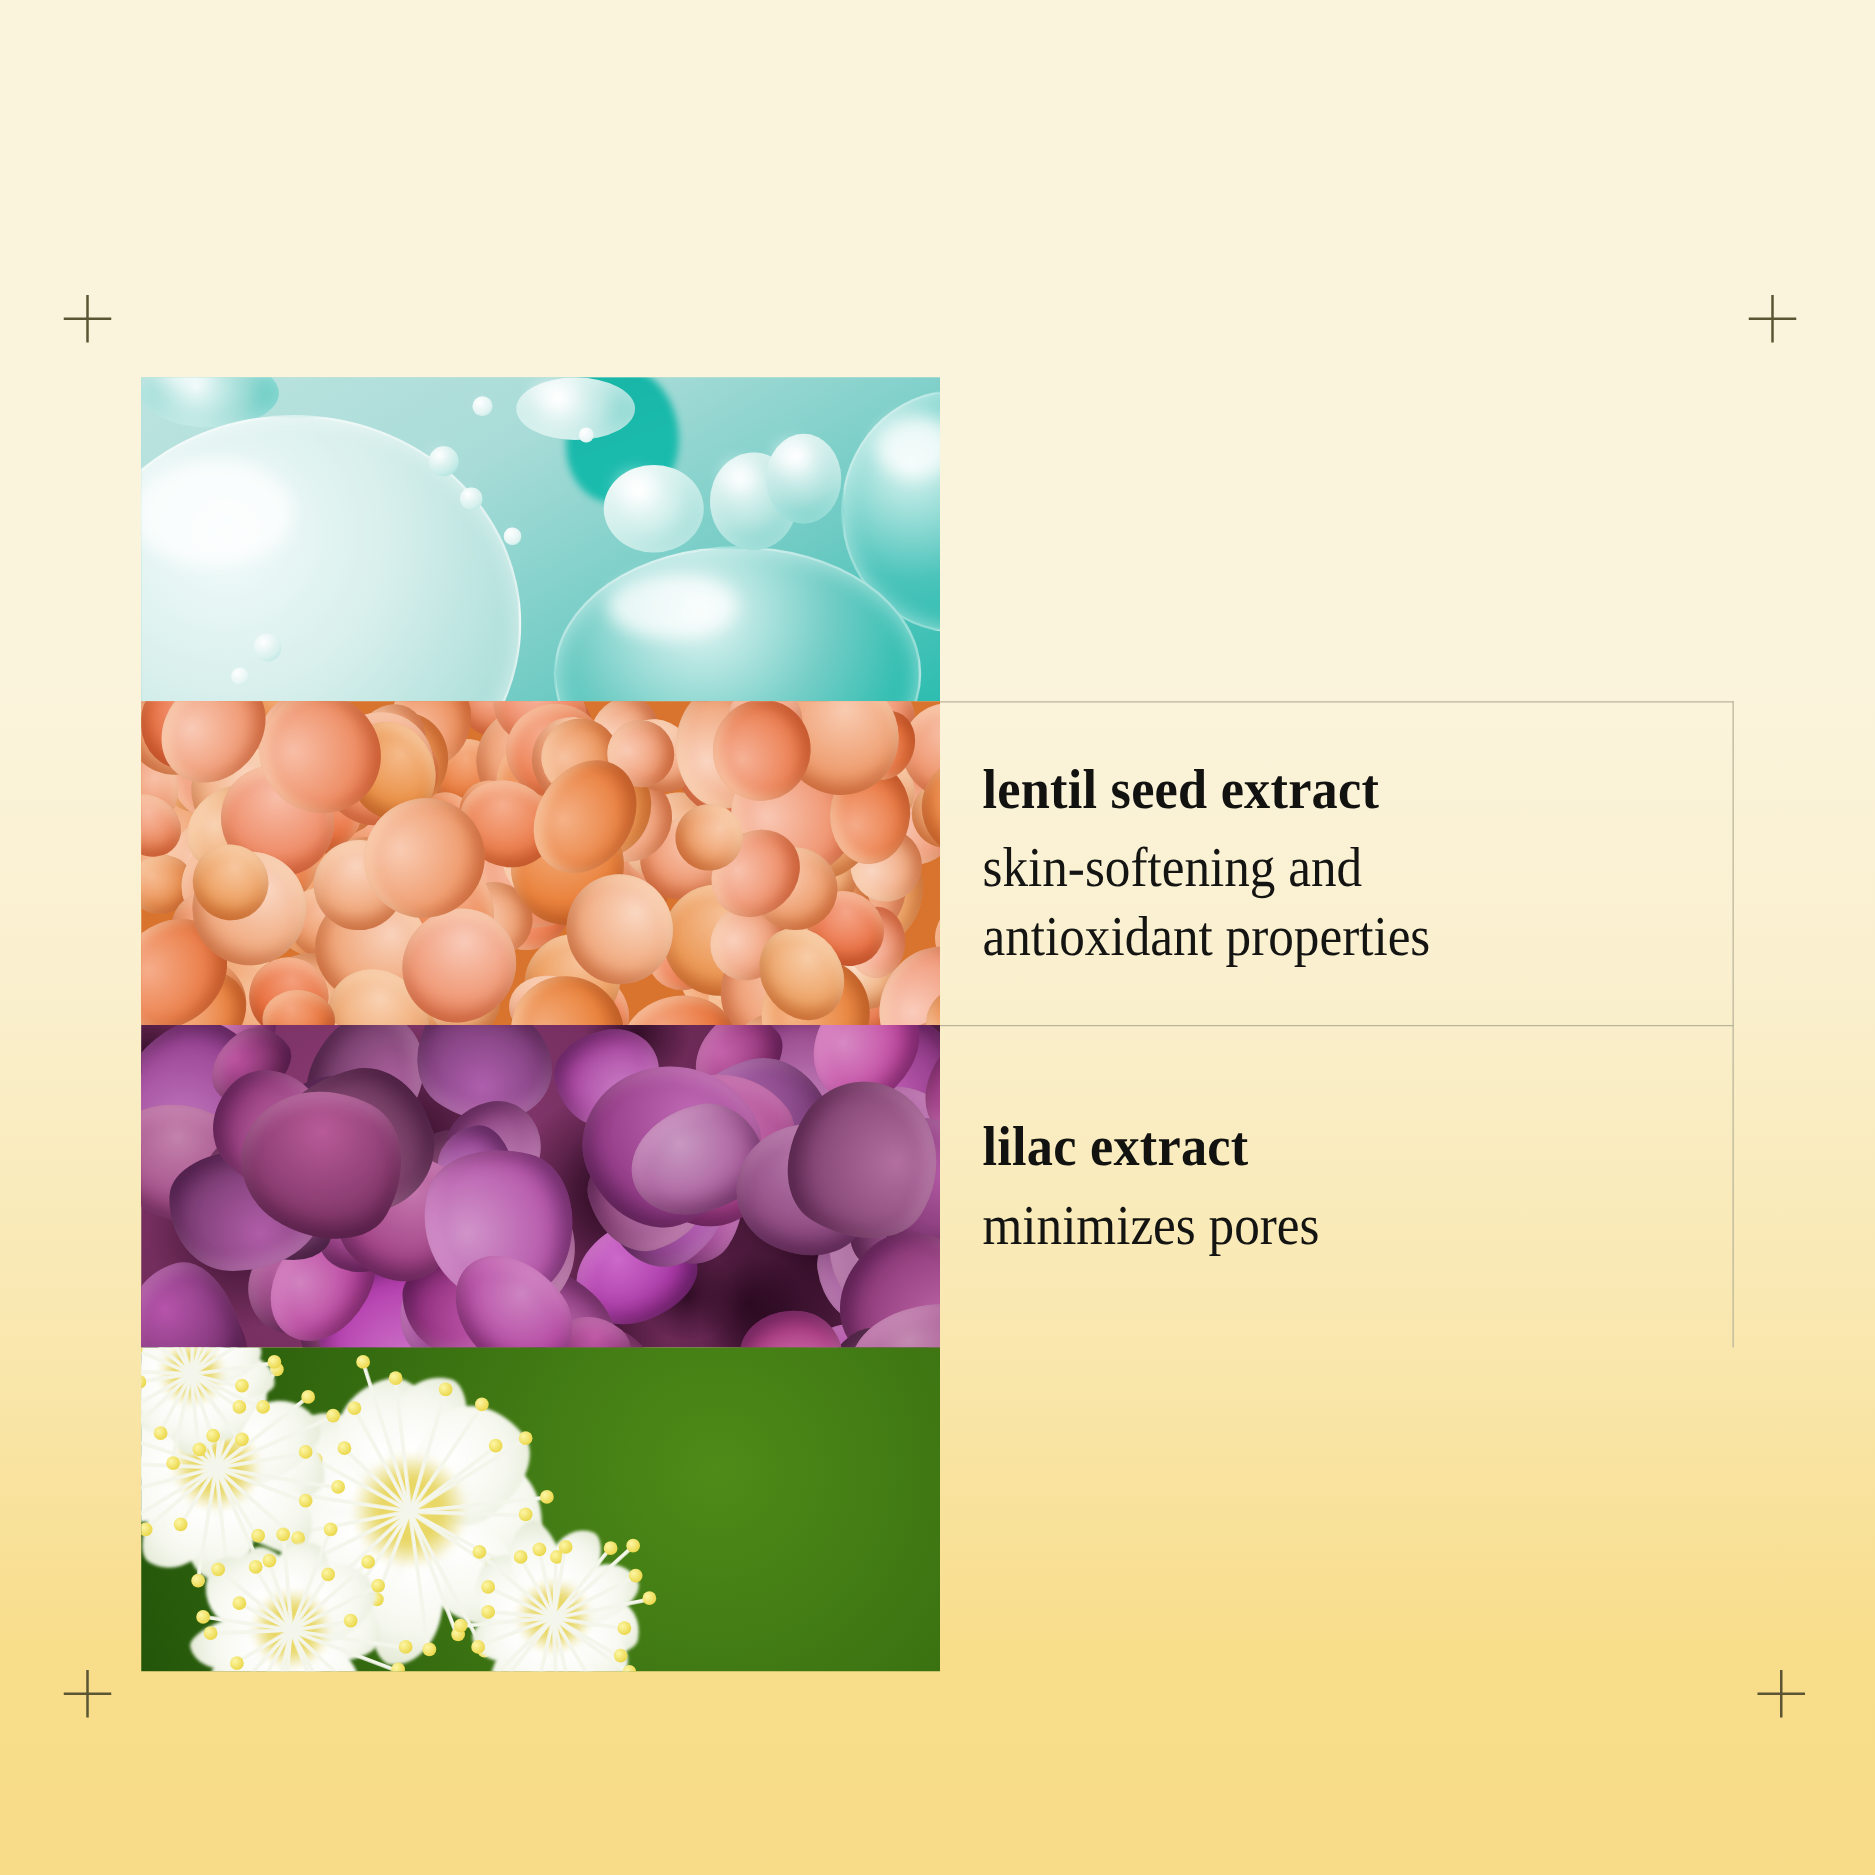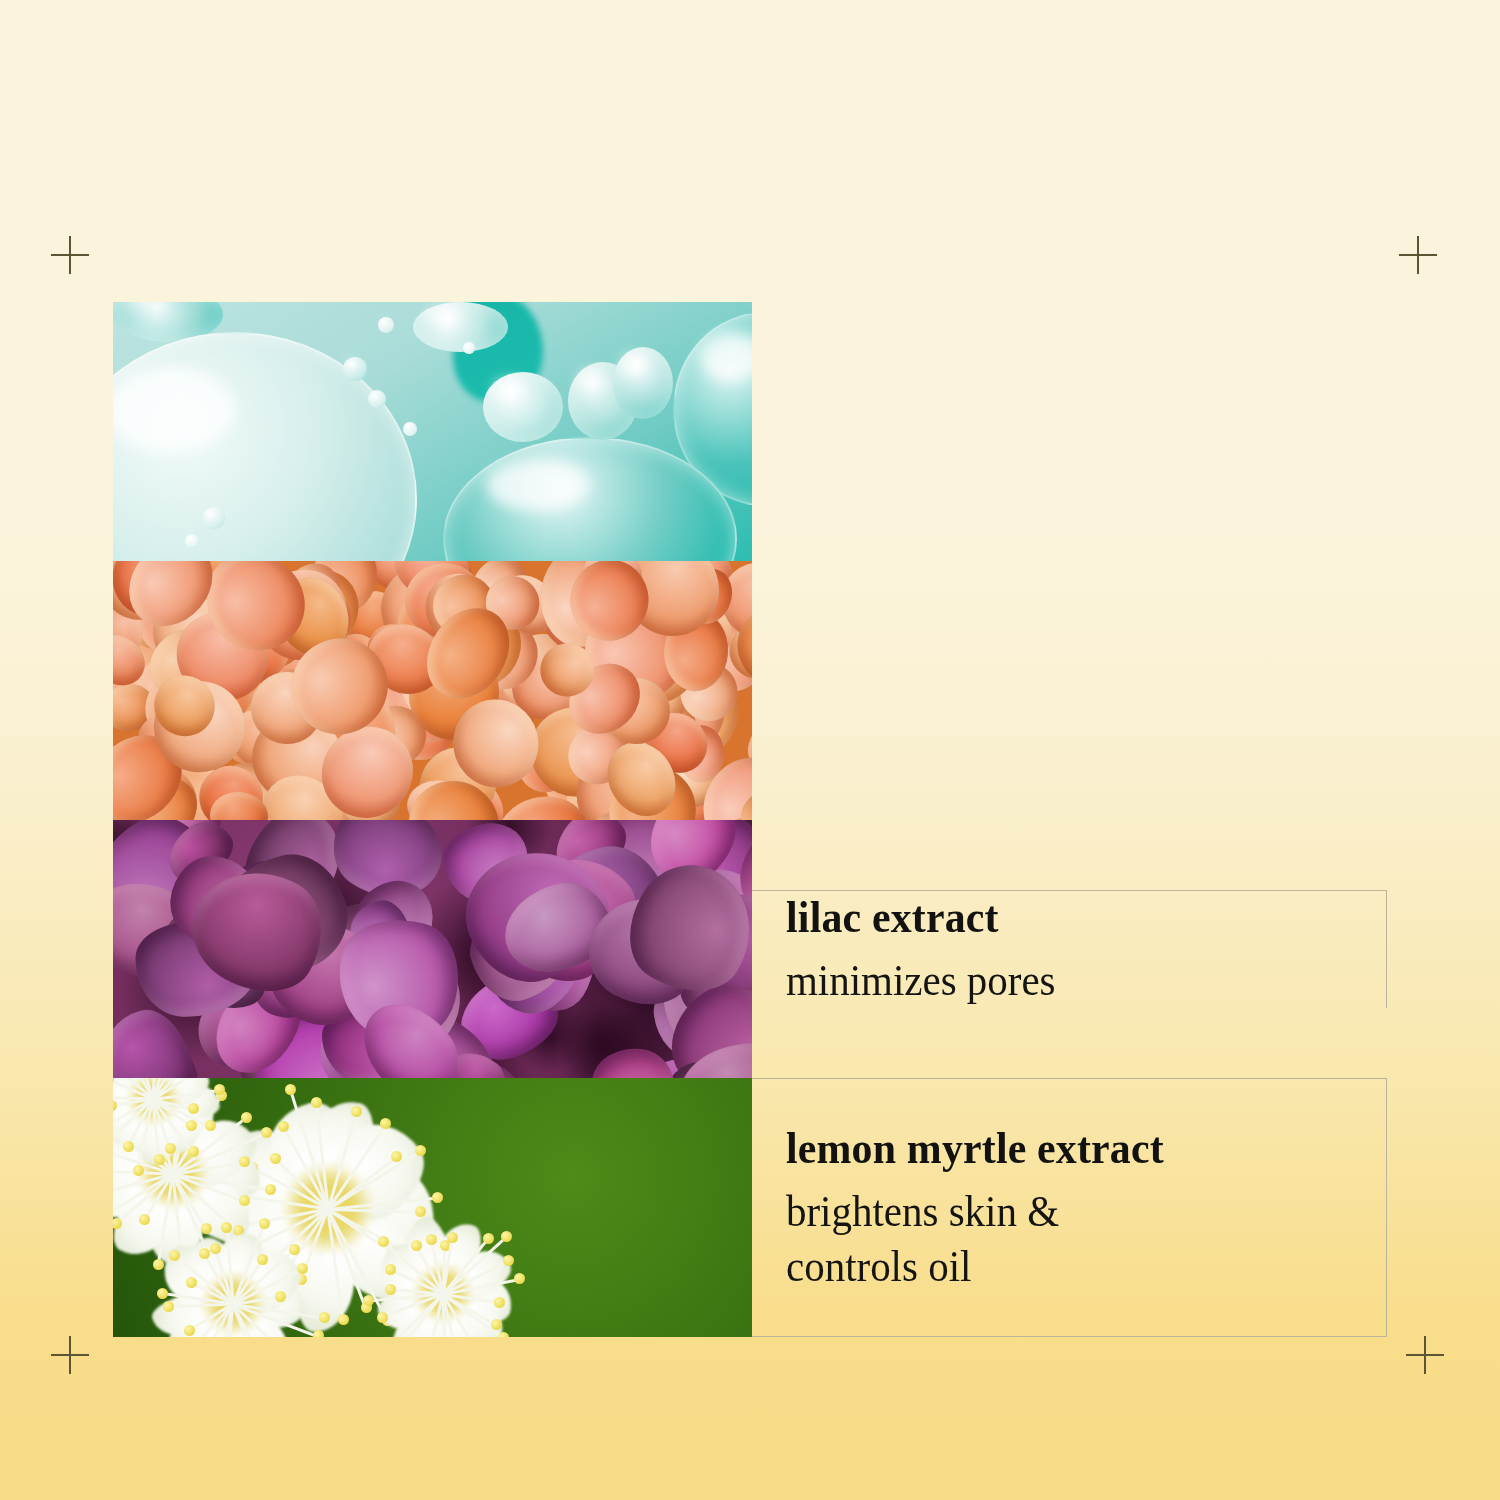--- a/index.html
+++ b/index.html
@@ -80,21 +80,21 @@
   }
   .row {
     position: absolute;
     left: 0;
     width: 100%;
     height: 258.75px;
     display: flex;
   }
   .row.r0 { top: 0; }
   .row.r1 { top: 258.75px; }
-  .row.r2 { top: 517.5px; align-items: center; }
+  .row.r2 { top: 517.5px; }
   .row.r3 { top: 776.25px; }
 
   .thumb {
     position: relative;
     width: 639px;
     height: 100%;
     overflow: hidden;
     flex: 0 0 auto;
   }
   .panel {
@@ -465,20 +465,25 @@
           <div class="lentil" style="width: 94.2187px; height: 99.0463px; left: 95.7728px; top: -7.86595px; transform: rotate(-53.8696deg); background: radial-gradient(circle at 38% 32%, rgb(248, 190, 166) 0%, rgb(238, 144, 104) 55%, rgb(220, 82, 41) 100%);"></div>
           <div class="lentil" style="width: 59.1733px; height: 49.1068px; left: 605.253px; top: 261.166px; transform: rotate(87.7654deg); background: radial-gradient(circle at 38% 32%, rgb(246, 175, 144) 0%, rgb(236, 129, 83) 55%, rgb(204, 74, 33) 100%);"></div>
           <div class="lentil" style="width: 87.8191px; height: 91.001px; left: 297.243px; top: 219.124px; transform: rotate(-55.0903deg); background: radial-gradient(circle at 38% 32%, rgb(244, 173, 125) 0%, rgb(234, 133, 64) 55%, rgb(186, 83, 30) 100%);"></div>
           <div class="lentil" style="width: 55.5638px; height: 55.3054px; left: 628.241px; top: 230.53px; transform: rotate(-89.659deg); background: radial-gradient(circle at 38% 32%, rgb(245, 177, 131) 0%, rgb(234, 136, 70) 55%, rgb(192, 85, 31) 100%);"></div>
           <div class="lentil" style="width: 92.0368px; height: 76.4656px; left: 11.8175px; top: -15.6127px; transform: rotate(-49.8295deg); background: radial-gradient(circle at 38% 32%, rgb(249, 202, 182) 0%, rgb(240, 156, 119) 55%, rgb(222, 94, 55) 100%);"></div>
           <div class="lentil" style="width: 95.7568px; height: 74.7173px; left: 306.84px; top: 55.6241px; transform: rotate(-56.1574deg); background: radial-gradient(circle at 38% 32%, rgb(245, 177, 134) 0%, rgb(235, 135, 73) 55%, rgb(195, 83, 32) 100%);"></div>
           <div class="lentil" style="width: 96.7977px; height: 94.6393px; left: 178.36px; top: 77.8735px; transform: rotate(-35.865deg); background: radial-gradient(circle at 38% 32%, rgb(249, 203, 178) 0%, rgb(240, 160, 116) 55%, rgb(222, 101, 52) 100%);"></div>
           <div class="lentil" style="width: 75.456px; height: 65.0589px; left: 454.172px; top: 105.583px; transform: rotate(-42.841deg); background: radial-gradient(circle at 38% 32%, rgb(248, 194, 173) 0%, rgb(239, 147, 111) 55%, rgb(221, 84, 48) 100%);"></div>
           <div class="lentil" style="width: 52.9167px; height: 53.6408px; left: 428.031px; top: 82.4595px; transform: rotate(82.3588deg); background: radial-gradient(circle at 38% 32%, rgb(248, 202, 170) 0%, rgb(239, 161, 108) 55%, rgb(221, 104, 45) 100%);"></div>
         </div>
+      <div class="panel divided">
+        <div class="ing-name">lentil seed extract</div>
+        <div class="ing-desc">skin-softening and
+antioxidant properties</div>
+      </div>
     </div>
 
     <div class="row r2">
       <div class="thumb img-lilac" id="lilac-host">
           <div class="lilac-dark" style="width: 86.6847px; height: 86.6847px; left: 554.342px; top: 175.238px;"></div>
           <div class="lilac-dark" style="width: 158.969px; height: 158.969px; left: 293.178px; top: 54.8841px;"></div>
           <div class="lilac-dark" style="width: 140.674px; height: 140.674px; left: 359.824px; top: 43.9702px;"></div>
           <div class="lilac-dark" style="width: 85.9675px; height: 85.9675px; left: 354.446px; top: -35.6705px;"></div>
           <div class="lilac-dark" style="width: 179.015px; height: 179.015px; left: 451.213px; top: 90.7953px;"></div>
           <div class="lilac-dark" style="width: 83.9847px; height: 83.9847px; left: 445.289px; top: 181.201px;"></div>
@@ -826,21 +831,16 @@
           <div class="stamen" style="width: 64.3842px; left: 40px; top: 20px; transform: rotate(240.369deg);"></div>
           <div class="stamen" style="width: 42.5421px; left: 40px; top: 20px; transform: rotate(251.576deg);"></div>
           <div class="stamen" style="width: 69.6172px; left: 40px; top: 20px; transform: rotate(272.14deg);"></div>
           <div class="stamen" style="width: 43.4181px; left: 40px; top: 20px; transform: rotate(287.385deg);"></div>
           <div class="stamen" style="width: 69.9387px; left: 40px; top: 20px; transform: rotate(299.609deg);"></div>
           <div class="stamen" style="width: 56.969px; left: 40px; top: 20px; transform: rotate(315.354deg);"></div>
           <div class="stamen" style="width: 64.8734px; left: 40px; top: 20px; transform: rotate(327.902deg);"></div>
           <div class="stamen" style="width: 67.0344px; left: 40px; top: 20px; transform: rotate(352.283deg);"></div>
           <div class="anther" style="left: 101.427px; top: 5.99859px;"></div>
         </div>
-      <div class="panel divided">
-        <div class="ing-name">lemon myrtle extract</div>
-        <div class="ing-desc">brightens skin &amp;
-controls oil</div>
-      </div>
     </div>
 
   </div>
 </div>
 
 </body></html>

